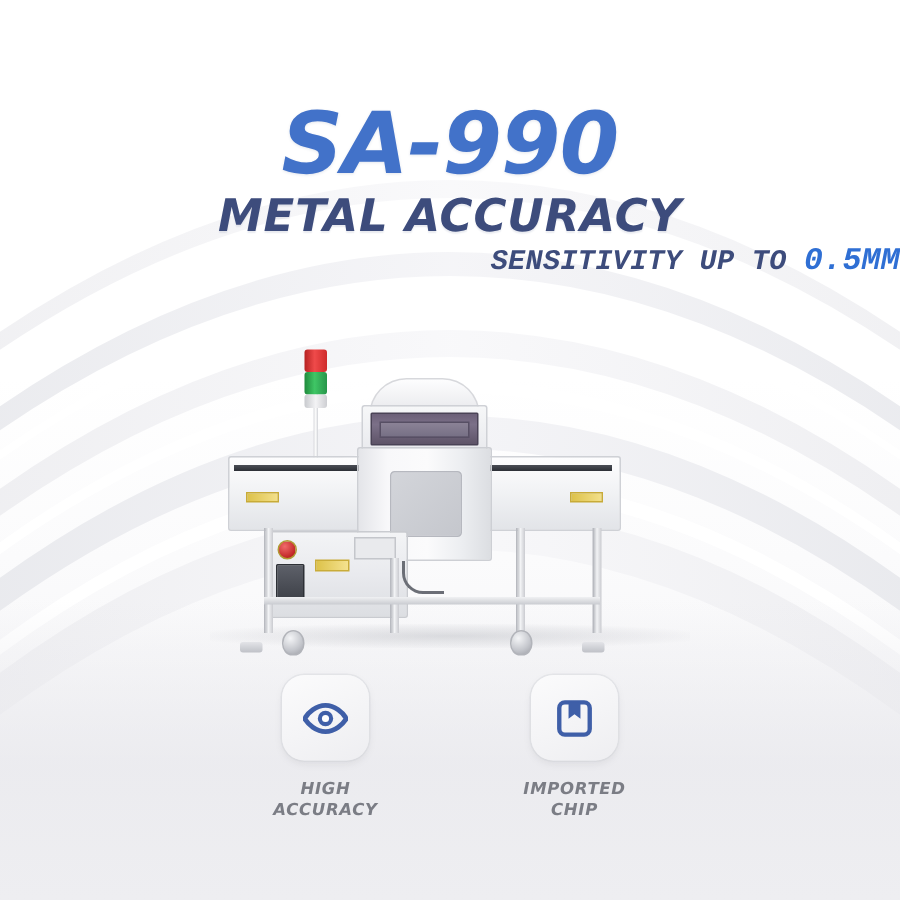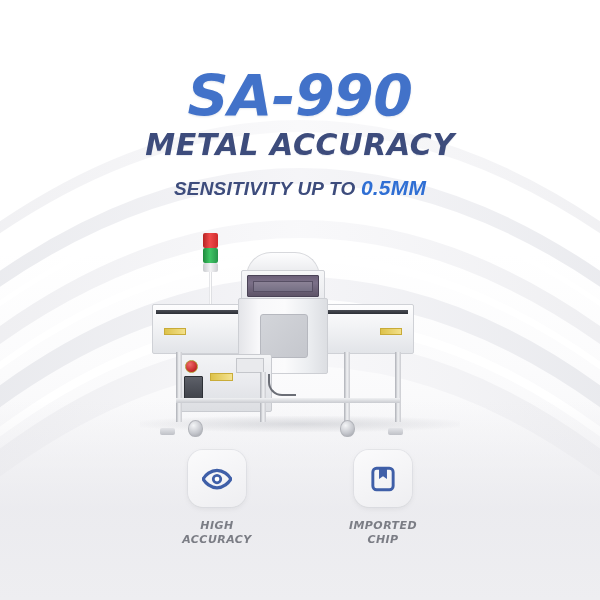--- a/index.html
+++ b/index.html
@@ -67,29 +67,30 @@
     font-weight: bold;
     font-style: italic;
     font-size: 30px;
     line-height: 33px;
     letter-spacing: 0.6px;
     color: #3d4c7c;
     margin: 2px 0 0 0;
     text-shadow: 0 1px 1px rgba(40,60,110,0.10);
   }
   .sensitivity {
-    font-family: Liberation Sans, sans-serif;
+    font-family: Liberation Mono, monospace;
     font-weight: bold;
     font-style: italic;
     font-size: 19px;
     line-height: 23px;
     letter-spacing: 0.2px;
     color: #3d4c7c;
-    margin: 15px 0 0 0;
+    margin: 2px 0 0 0;
     white-space: nowrap;
+    text-align: right;
   }
   .sensitivity .hl {
     color: #2f6fd4;
     font-size: 21px;
   }
 
   
   .product-stage {
     position: absolute;
     left: 0;

